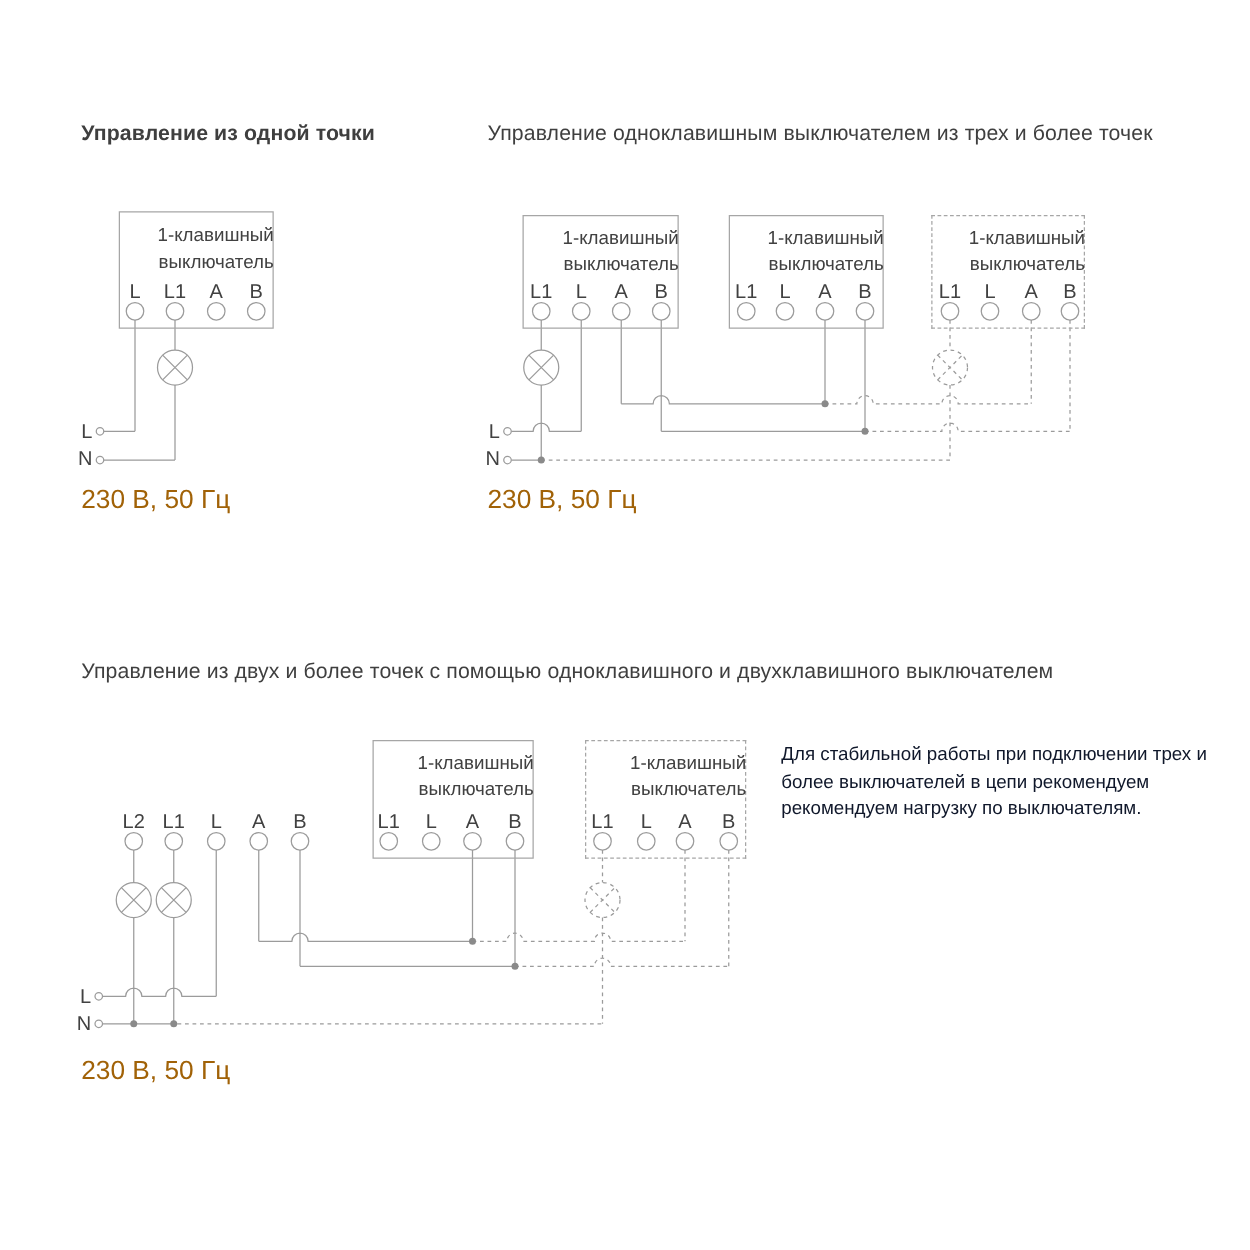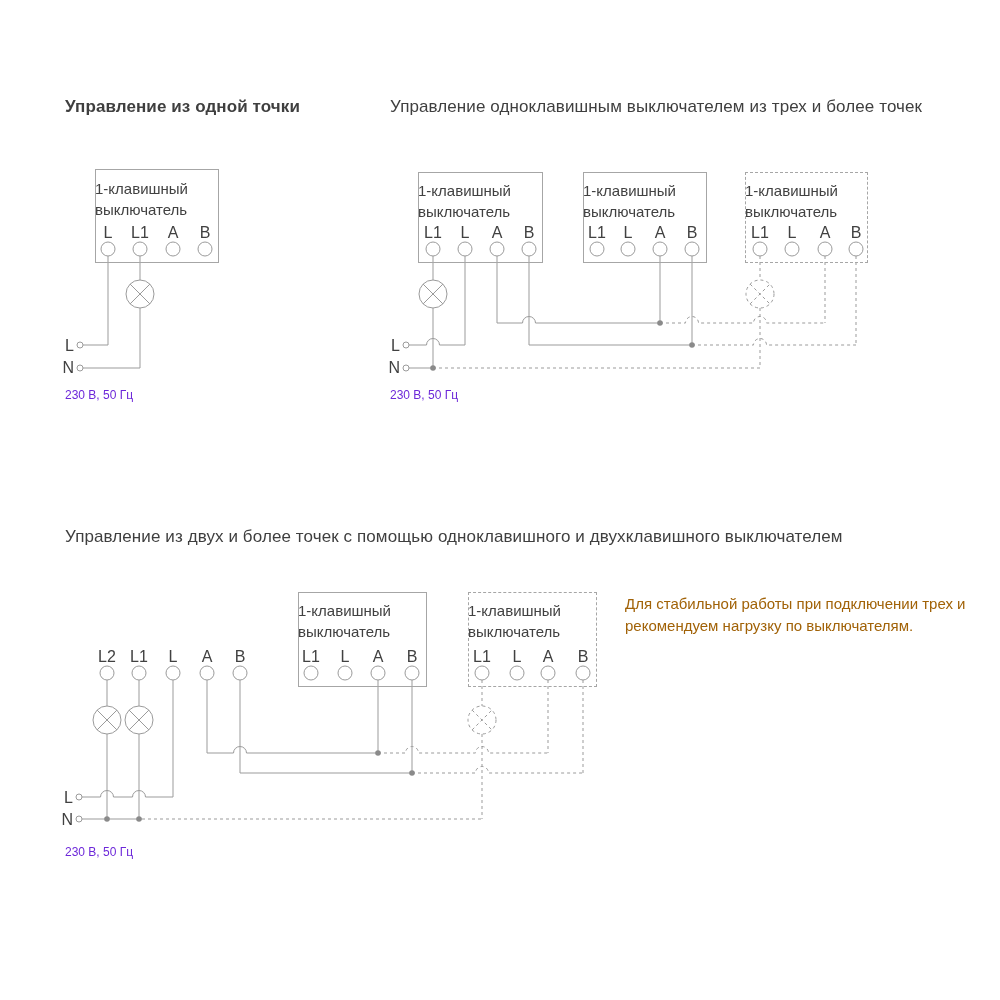--- a/index.html
+++ b/index.html
@@ -3,24 +3,24 @@
 <meta charset="utf-8">
 <style>
   html,body{margin:0;padding:0;background:#fff;}
   .canvas{
     position:relative;width:1000px;height:1000px;background:#ffffff;
     font-family:"Liberation Sans",sans-serif;color:#414141;overflow:hidden;
   }
   .title{position:absolute;font-size:17px;white-space:nowrap;color:#3f3f3f;letter-spacing:.1px;}
   .box{position:absolute;border:1px solid #a6a6a6;box-sizing:border-box;}
   .box.dashed{border-style:dashed;}
-  .box-label{position:absolute;text-align:left;font-size:15px;line-height:21px;color:#414141;}
+  .box-label{position:absolute;text-align:right;font-size:15px;line-height:21px;color:#414141;}
   .feed-label{position:absolute;width:22px;text-align:right;font-size:16px;color:#414141;}
-  .voltage{position:absolute;font-size:12px;color:#6d28d9;white-space:nowrap;}
-  .note{position:absolute;font-size:15px;line-height:21.5px;color:#a16207;}
+  .voltage{position:absolute;font-size:21px;color:#a16207;white-space:nowrap;}
+  .note{position:absolute;font-size:15px;line-height:21.5px;color:#0f172a;}
   svg.layer{position:absolute;left:0;top:0;}
   .w{stroke:#9b9b9b;stroke-width:1;fill:none;}
   .wd{stroke:#9b9b9b;stroke-width:1;fill:none;stroke-dasharray:3 3;}
   .term{fill:#ffffff;stroke:#9b9b9b;stroke-width:1;}
   .feedc{fill:#ffffff;stroke:#9b9b9b;stroke-width:1;}
   .dot{fill:#8a8a8a;stroke:none;}
   text.tlabel{font-family:"Liberation Sans",sans-serif;font-size:16px;fill:#414141;text-anchor:middle;}
 </style>
 </head>
 <body>
@@ -184,16 +184,17 @@
   <div class="box" style="left:298px;top:592px;width:129px;height:95px;"></div>
   <div class="box-label" style="left:298px;top:600px;width:129px;">1-клавишный выключатель</div>
   <div class="box dashed" style="left:468px;top:592px;width:129px;height:95px;"></div>
   <div class="box-label" style="left:468px;top:600px;width:129px;">1-клавишный выключатель</div>
   <div class="feed-label" style="left:51px;top:789px;">L</div>
   <div class="feed-label" style="left:51px;top:811px;">N</div>
   <div class="voltage" style="left:65px;top:845px;">230 В, 50 Гц</div>
 
   <div class="note" style="left:625px;top:593px;width:360px;">
     <div>Для стабильной работы при подключении трех и</div>
+    <div>более выключателей в цепи рекомендуем</div>
     <div>рекомендуем нагрузку по выключателям.</div>
   </div>
 
 </div>
 
 </body></html>

